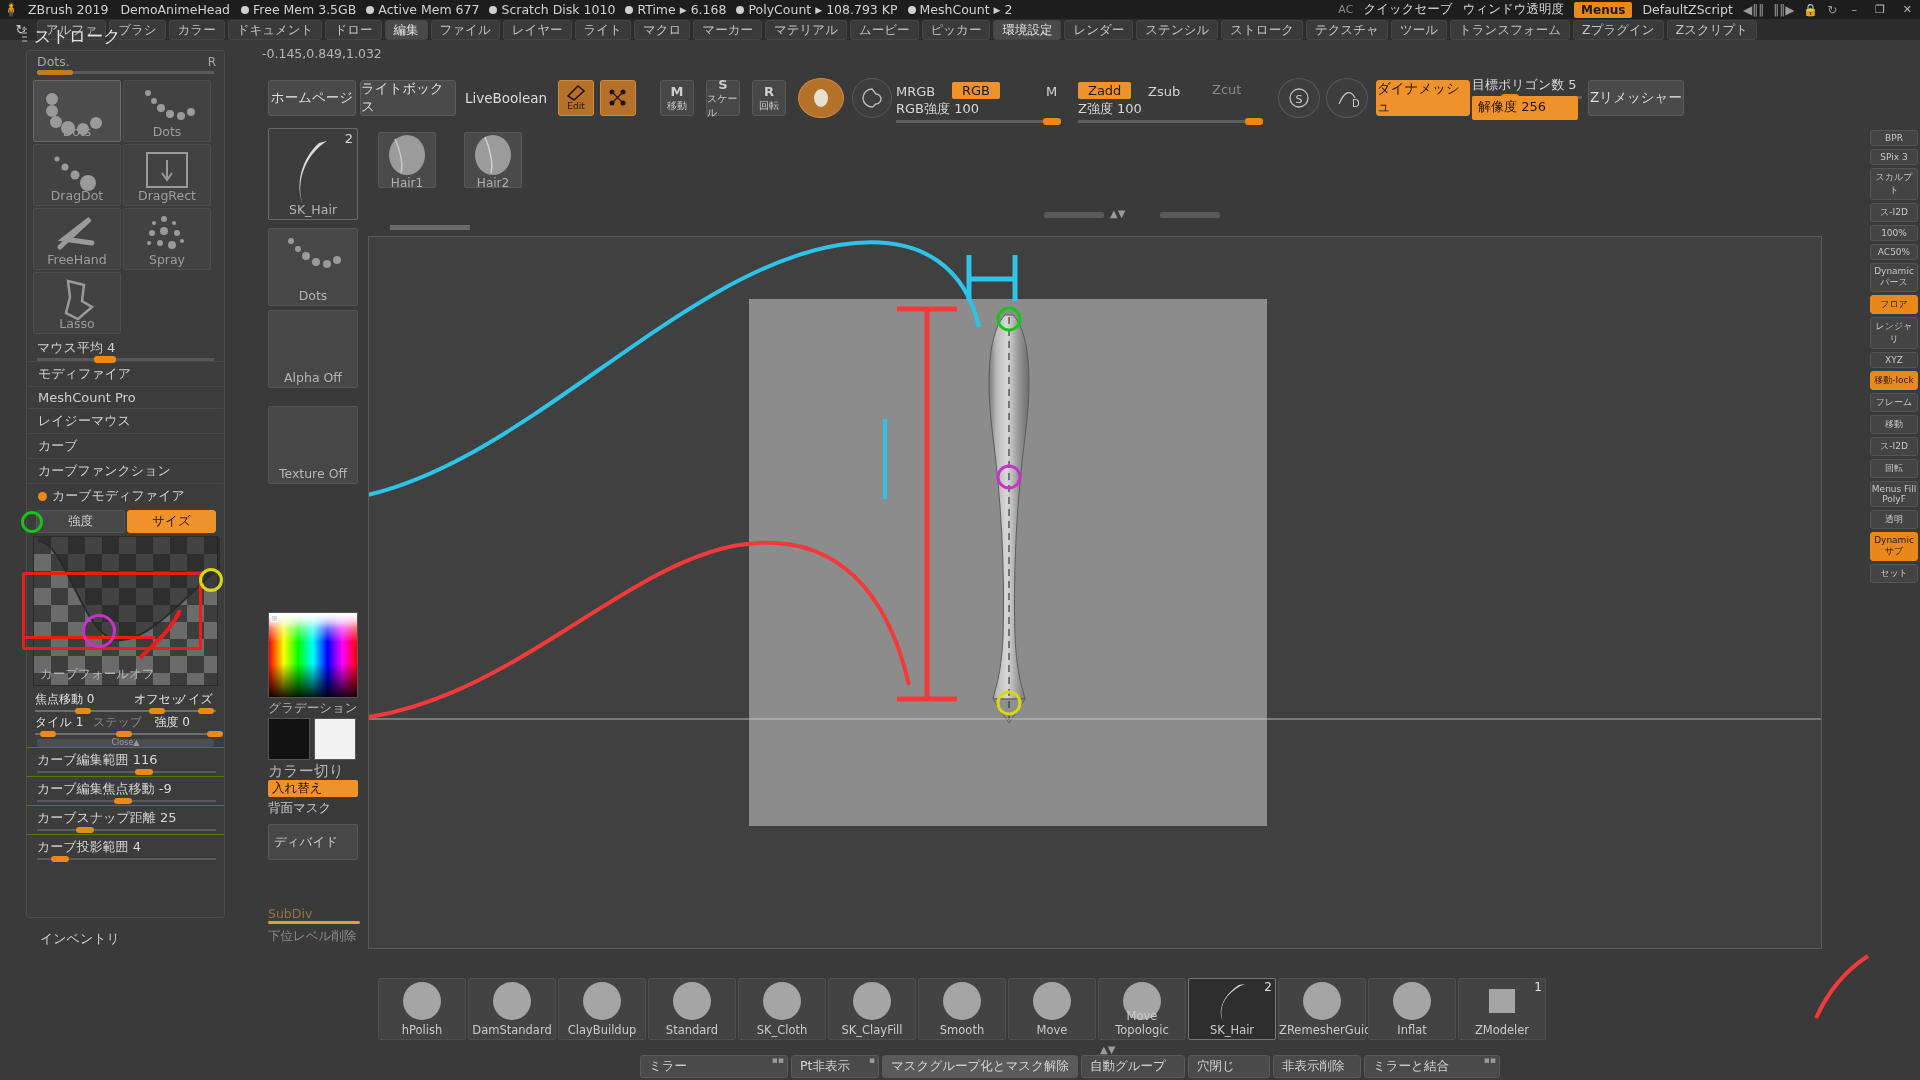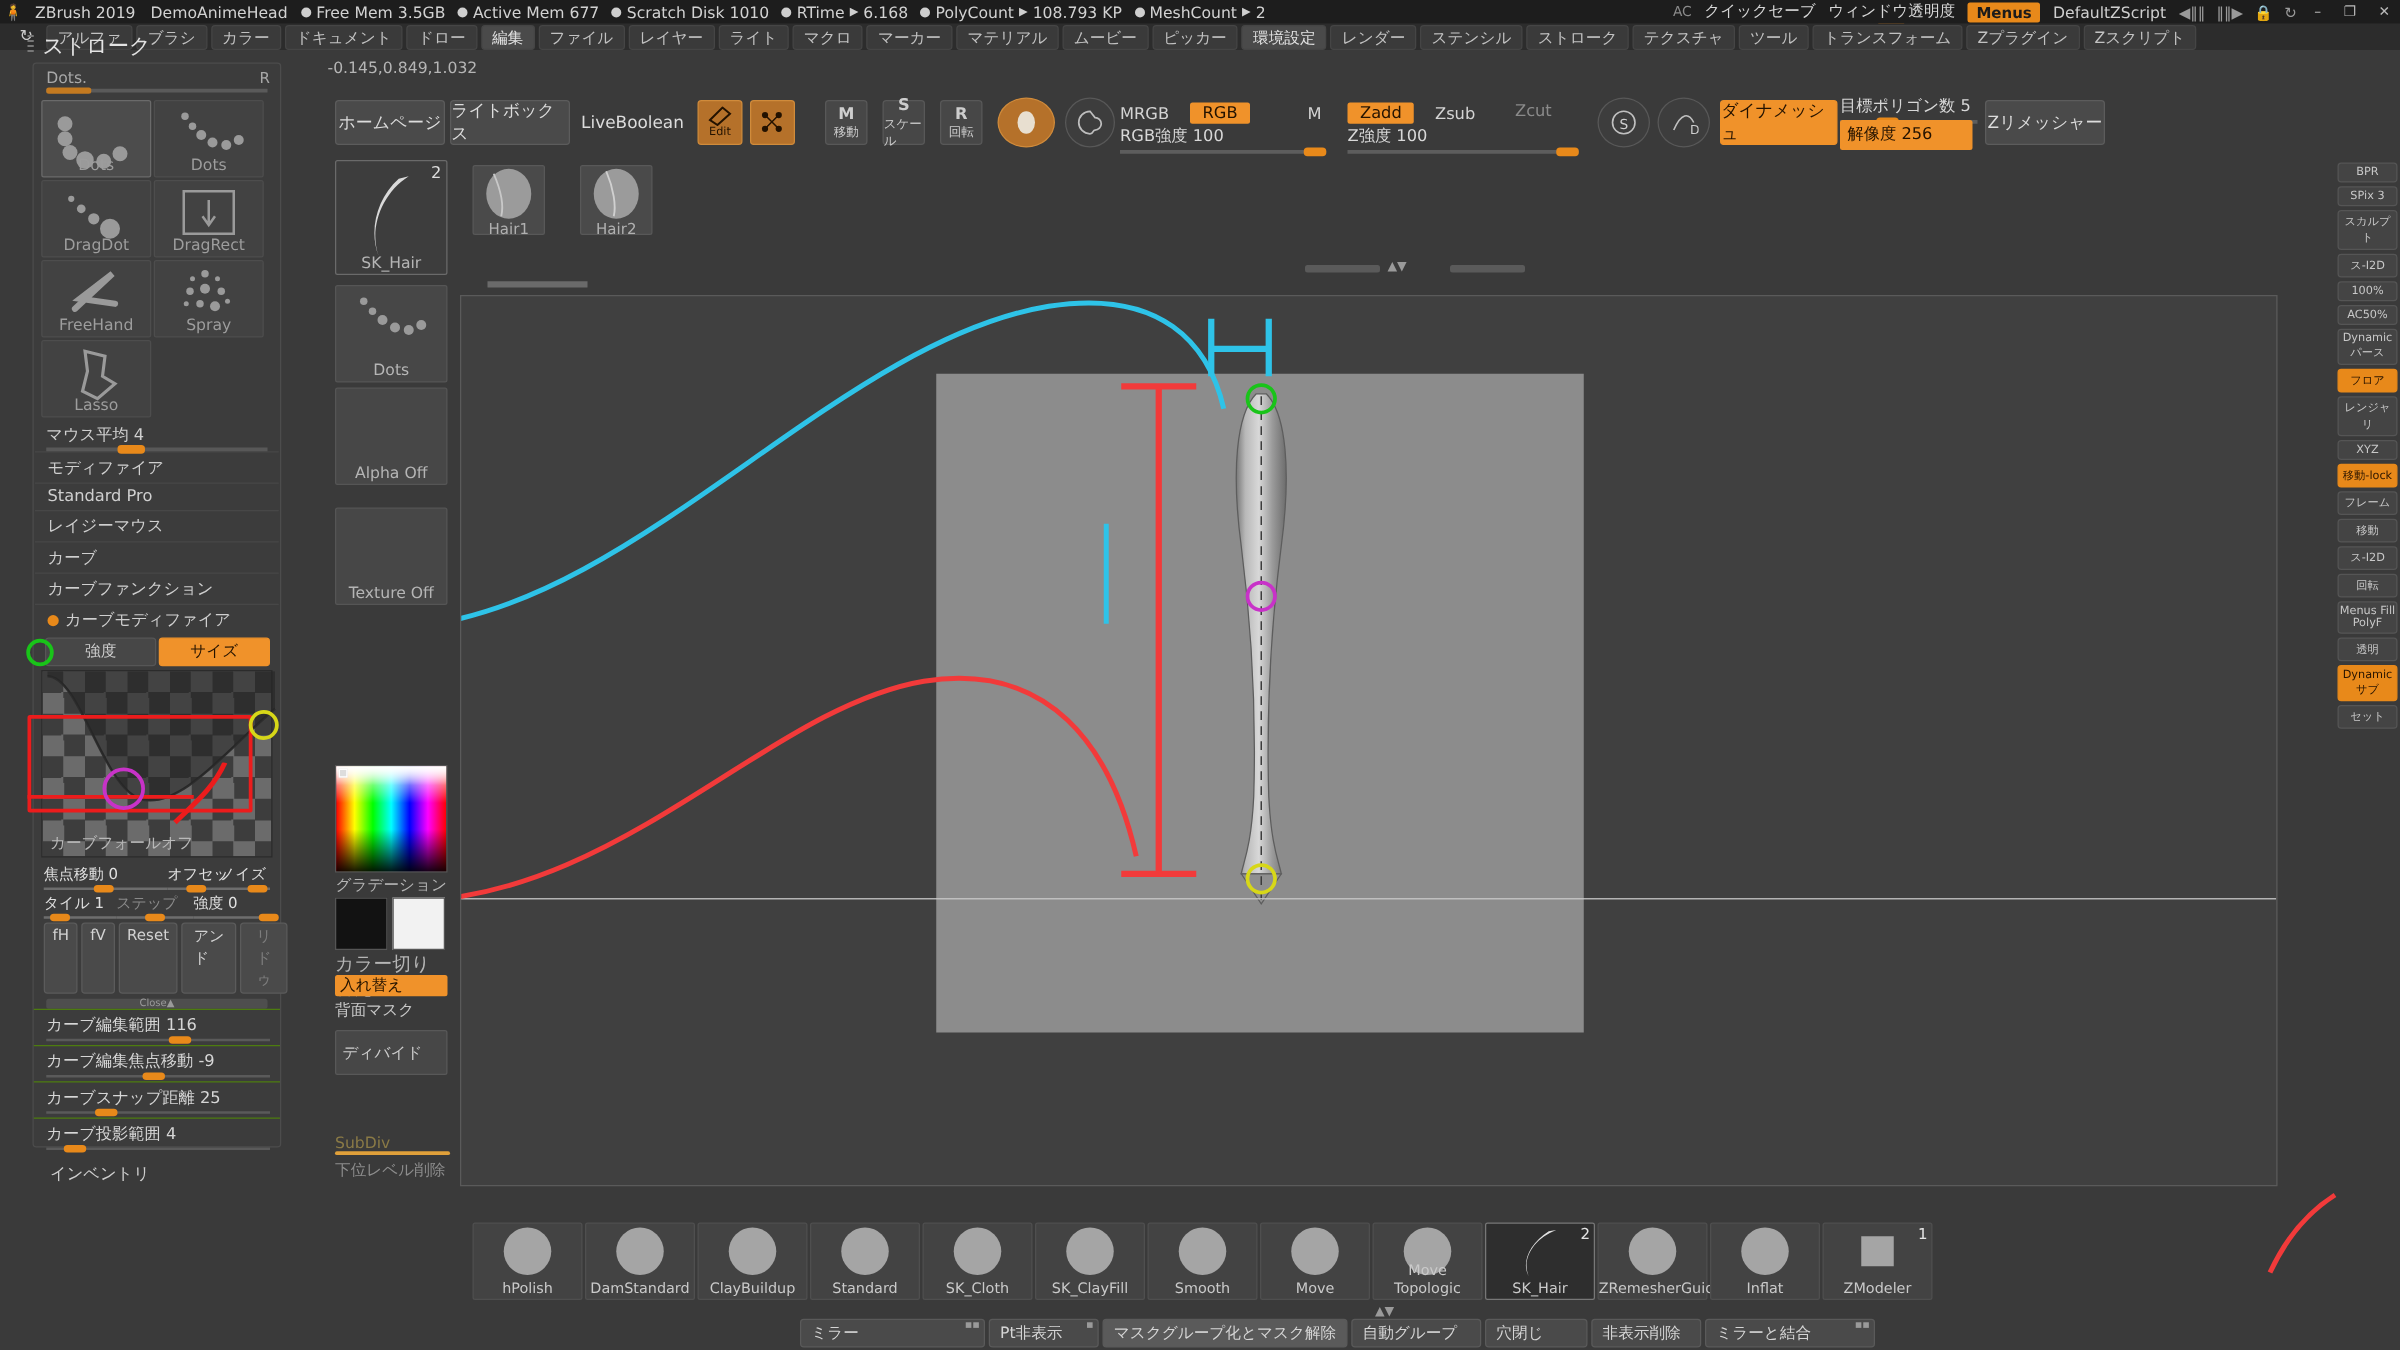--- a/index.html
+++ b/index.html
@@ -390,21 +390,21 @@
         <span>4</span></span>
       <div class="track">
           <i style="left:32%"></i>
         </div>
     </div>
 
     <div class="menuline">
       <span>モディファイア</span>
       </div>
     <div class="menuline">
-      <span>Standard Pro</span>
+      <span>MeshCount Pro</span>
       </div>
     <div class="menuline">
       <span>レイジーマウス</span>
       </div>
     <div class="menuline">
       <span>カーブ</span>
       </div>
     <div class="menuline">
       <span>カーブファンクション</span>
       </div>
@@ -464,27 +464,20 @@
       </div>
       <div class="mslider">
         <div class="mt"><span>強度</span>
           <span>0</span></div>
         <div class="mtrack">
             <i style="left:85%"></i>
           </div>
       </div>
     </div>
 
-    <div class="btnrow">
-      <span class="sbtn" style="flex:0 0 26px">fH</span>
-      <span class="sbtn" style="flex:0 0 26px">fV</span>
-      <span class="sbtn" style="flex:0 0 46px">Reset</span>
-      <span class="sbtn" style="flex:0 0 44px">アンド゙</span>
-      <span class="sbtn dim" style="flex:0 0 38px">リドゥ</span>
-    </div>
 
     <div class="closebar">Close▲</div>
 
     <div class="vrow">
       <div class="vt"><span>カーブ編集範囲</span>
         <span>116</span></div>
       <div class="vtrack">
           <i style="left:55%"></i>
         </div>
     </div>

